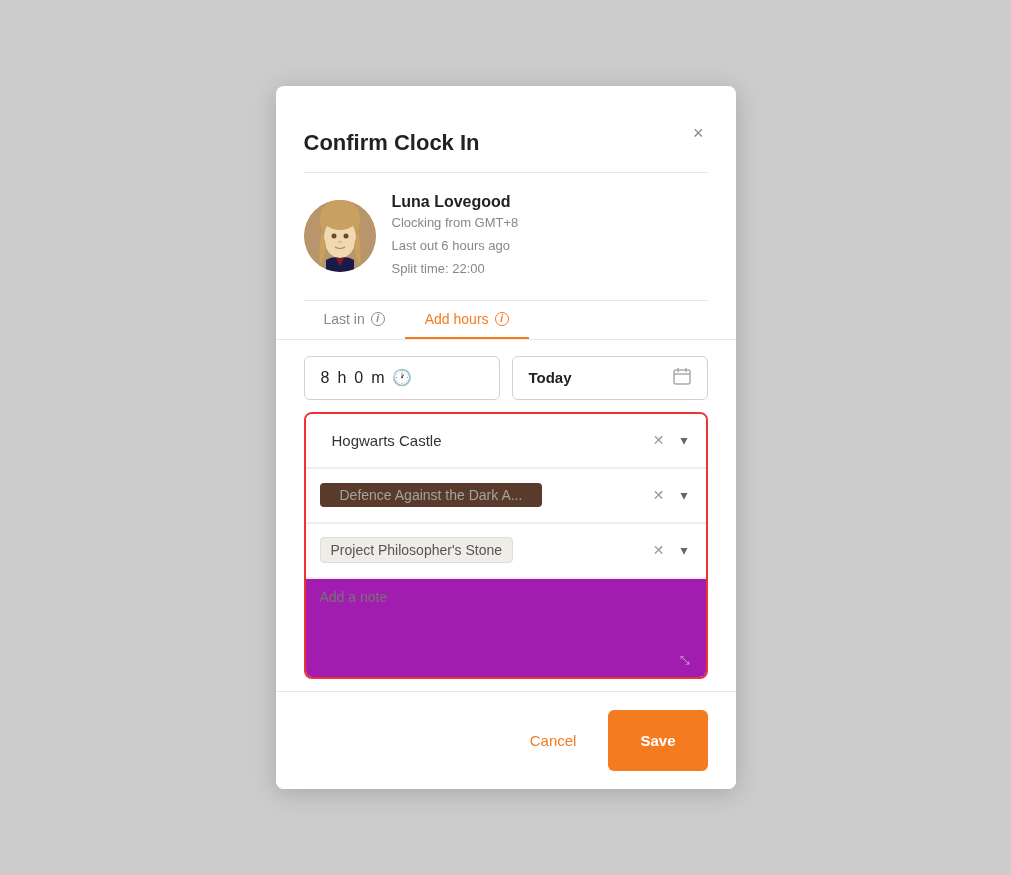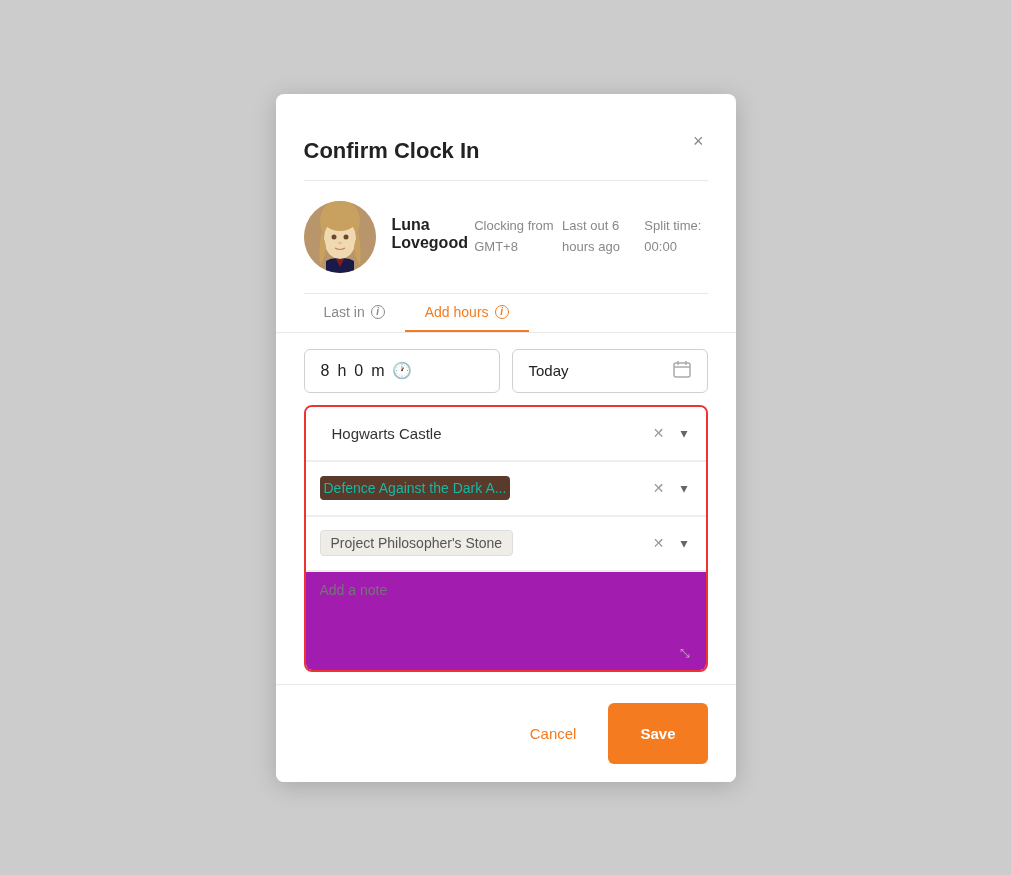--- a/index.html
+++ b/index.html
@@ -69,21 +69,21 @@
       align-items: center;
       justify-content: center;
     }
     
     .avatar svg {
       width: 72px;
       height: 72px;
     }
     .user-info {
       display: flex;
-      flex-direction: row;
+      flex-direction: column;
       gap: 2px;
     }
     .user-name {
       font-size: 16px;
       font-weight: 600;
       color: #222;
     }
     .user-meta {
       font-size: 13px;
       color: #888;
@@ -154,21 +154,21 @@
       border-radius: 6px;
       padding: 10px 16px;
       display: flex;
       align-items: center;
       justify-content: space-between;
       flex: 1;
     }
     .date-value {
       font-size: 15px;
       color: #222;
-      font-weight: 400;
+      font-weight: 700;
     }
     .calendar-icon {
       color: #aaa;
       font-size: 16px;
     }
     .selection-panel {
       margin: 0 28px 12px 28px;
       border: 2px solid #e33;
       border-radius: 8px;
       overflow: hidden;
@@ -189,23 +189,23 @@
       display: flex;
       align-items: center;
     }
     .select-plain-text {
       font-size: 15px;
       color: #333;
       padding-left: 12px;
     }
     .select-tag {
       background: #5a3a2a;
-      color: #14b8a6;
+      color: #a3a3a3;
       border-radius: 4px;
-      padding: 4px 4px;
+      padding: 4px 20px;
       font-size: 14px;
       font-weight: 500;
       white-space: nowrap;
       overflow: hidden;
       text-overflow: ellipsis;
       max-width: 280px;
     }
     .select-tag-light {
       background: #f0ece8;
       color: #555;
@@ -326,21 +326,21 @@
           <path d="M31 47 Q36 50 41 47" stroke="#c08060" stroke-width="1.2" fill="none"></path>
 
           <path d="M22 60 Q28 56 36 58 Q44 56 50 60 L50 72 L22 72 Z" fill="#1a1a4a"></path>
           <path d="M32 58 L36 66 L40 58" fill="#8a1a1a"></path>
         </svg>
       </div>
       <div class="user-info">
         <span class="user-name">Luna Lovegood</span>
         <span class="user-meta">Clocking from GMT+8</span>
         <span class="user-meta">Last out 6 hours ago</span>
-        <span class="user-meta">Split time: 00:00</span>
+        <span class="user-meta">Split time: 22:00</span>
       </div>
     </div>
 
     <div class="modal-divider"></div>
 
     <div class="tabs-section">
       <button class="tab">
         <span>Last in</span>
         <span class="tab-info-icon">i</span>
       </button>

